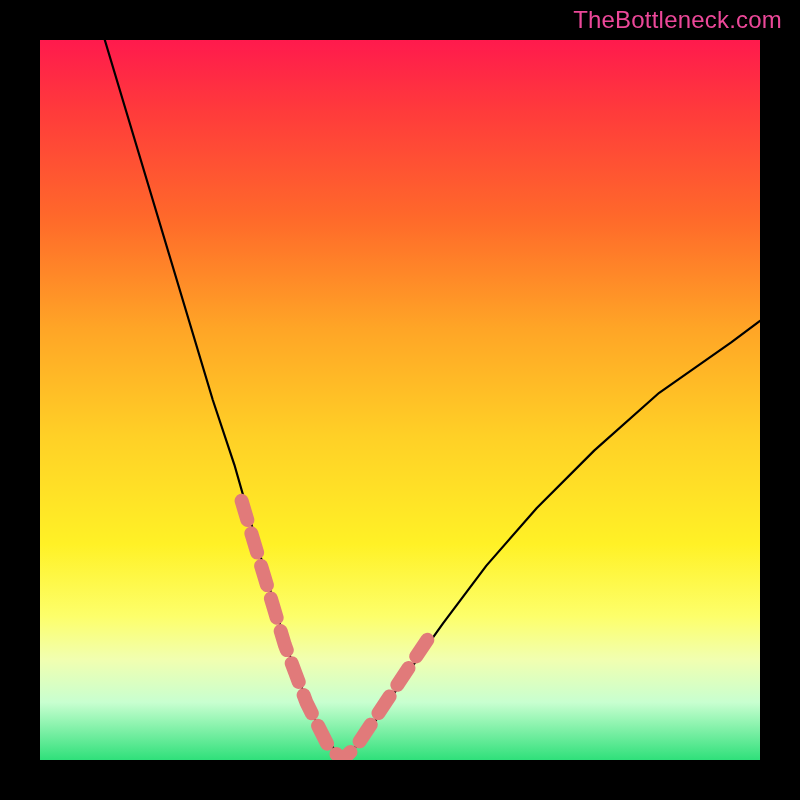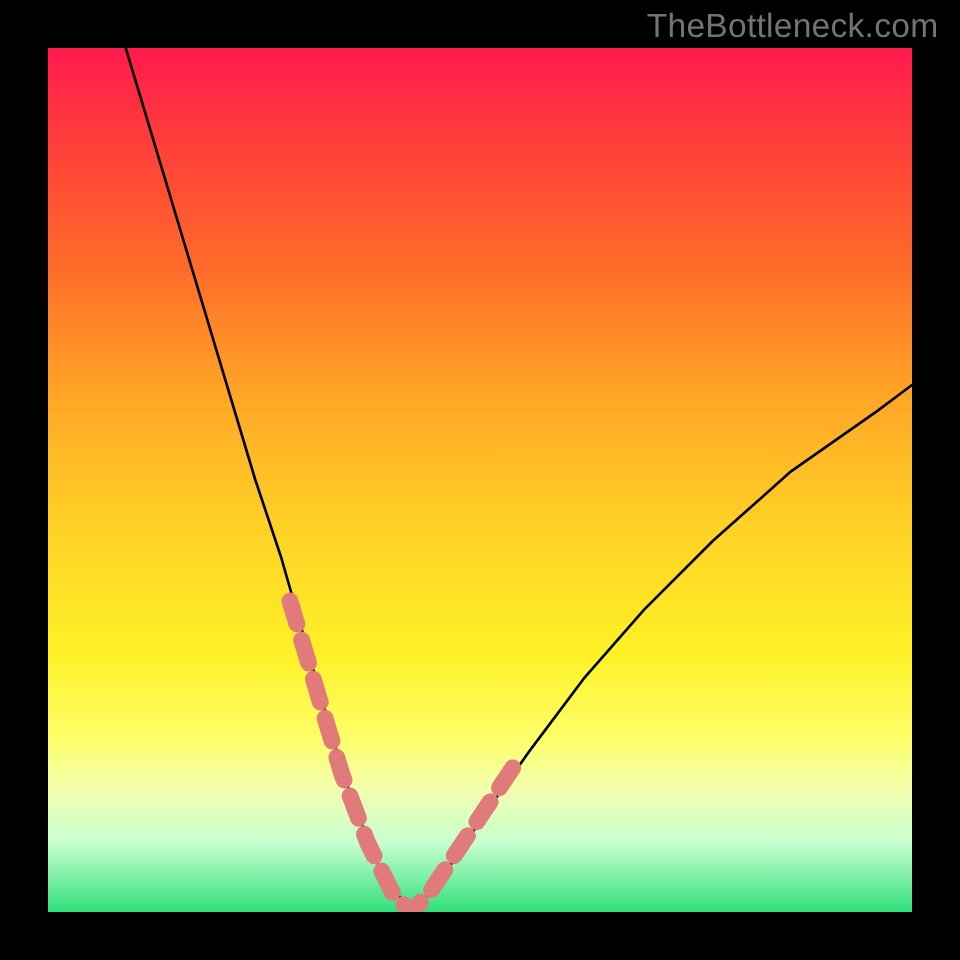--- a/index.html
+++ b/index.html
@@ -32,22 +32,22 @@
       #fff126 70%,
       #fdff6a 80%,
       #f1ffb0 86%,
       #c8ffd0 92%,
       #2fe07a 100%);
   }
   .watermark {
     position: absolute;
     top: 6px;
     right: 18px;
-    color: #737373;
-    font-size: 28px;
+    color: #ec4899;
+    font-size: 24px;
     font-weight: 500;
     letter-spacing: 0.2px;
     user-select: none;
   }
   svg.curve {
     position: absolute;
     left: 0;
     top: 0;
     width: 720px;
     height: 720px;

